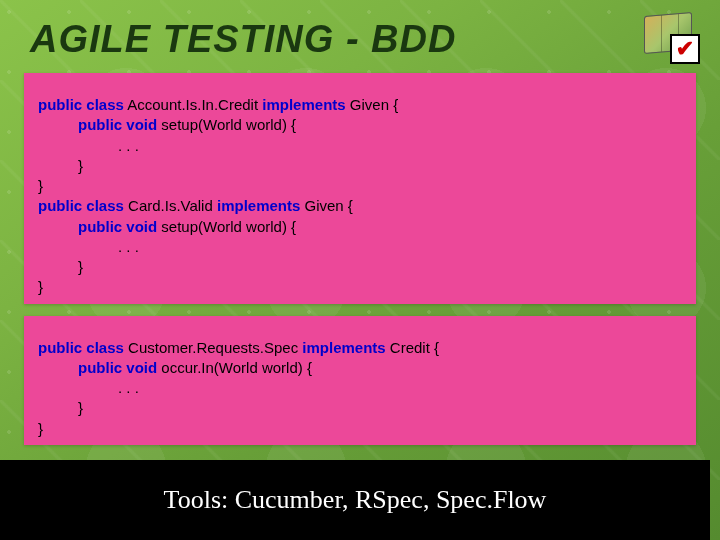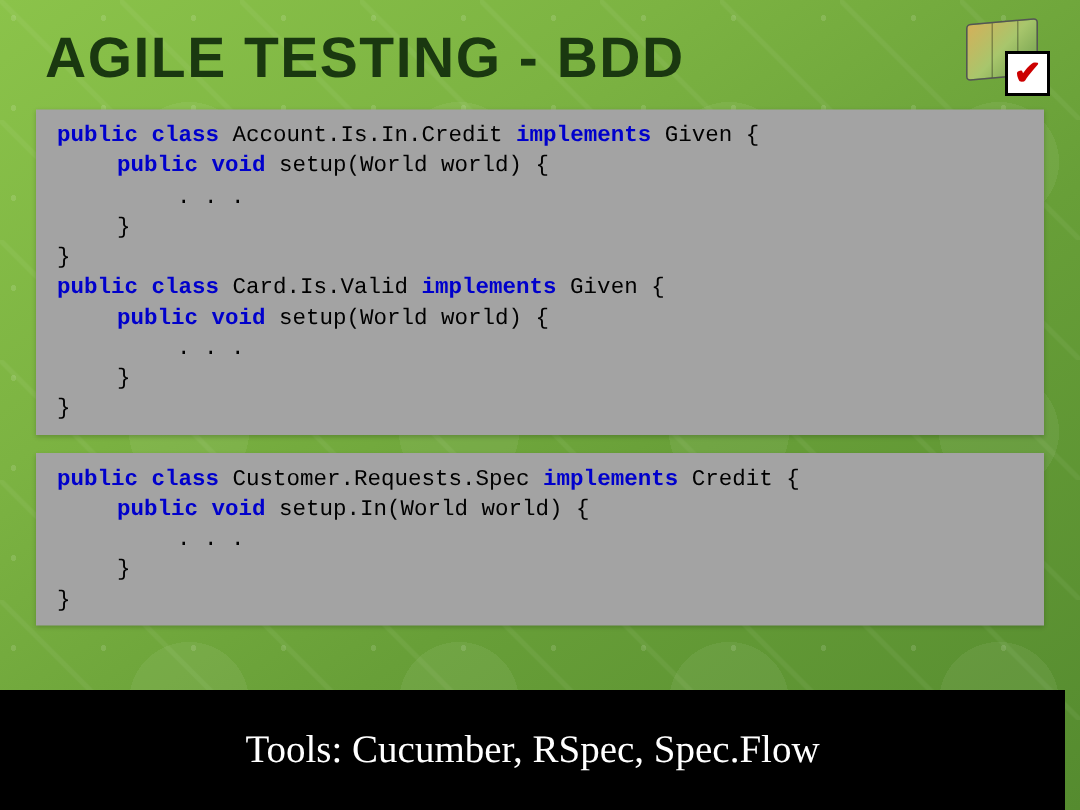--- a/index.html
+++ b/index.html
@@ -33,26 +33,27 @@
     display: flex;
     flex-direction: column;
   }
   .title {
     font-family: Impact, "Arial Black", sans-serif;
     font-size: 38px;
     letter-spacing: 1px;
     color: #1a3810;
     padding: 18px 30px 8px 30px;
     font-weight: 900;
+    font-style: italic;
   }
   .code-block {
-    background: #a3a3a3;
+    background: #ec4899;
     margin: 4px 24px 8px 24px;
-    padding: 8px 14px 6px 14px;
-    font-family: Liberation Mono, monospace;
+    padding: 22px 14px 6px 14px;
+    font-family: Liberation Sans, sans-serif;
     font-size: 15px;
     line-height: 1.35;
     color: #000;
     white-space: pre;
     box-shadow: 0 1px 3px rgba(0,0,0,0.2);
   }
   .code-block .kw { color: #0000cc; font-weight: bold; }
   .footer-bar {
     position: absolute;
     left: 0;
@@ -126,21 +127,21 @@
 <span class="indent2">. . .</span>
 <span class="indent1">}</span>
 <span>}</span>
 <span class="kw">public class</span><span> Card.Is.Valid </span><span class="kw">implements</span><span> Given {</span>
 <span class="indent1"><span class="kw">public void</span><span> setup(World world) {</span></span>
 <span class="indent2">. . .</span>
 <span class="indent1">}</span>
 <span>}</span></div>
 
   <div class="code-block"><span class="kw">public class</span><span> Customer.Requests.Spec </span><span class="kw">implements</span><span> Credit {</span>
-<span class="indent1"><span class="kw">public void</span><span> setup.In(World world) {</span></span>
+<span class="indent1"><span class="kw">public void</span><span> occur.In(World world) {</span></span>
 <span class="indent2">. . .</span>
 <span class="indent1">}</span>
 <span>}</span></div>
 
   <div class="footer-bar">
     <div class="footer-text">Tools: Cucumber, RSpec, Spec.Flow</div>
   </div>
 
 </div>
 

